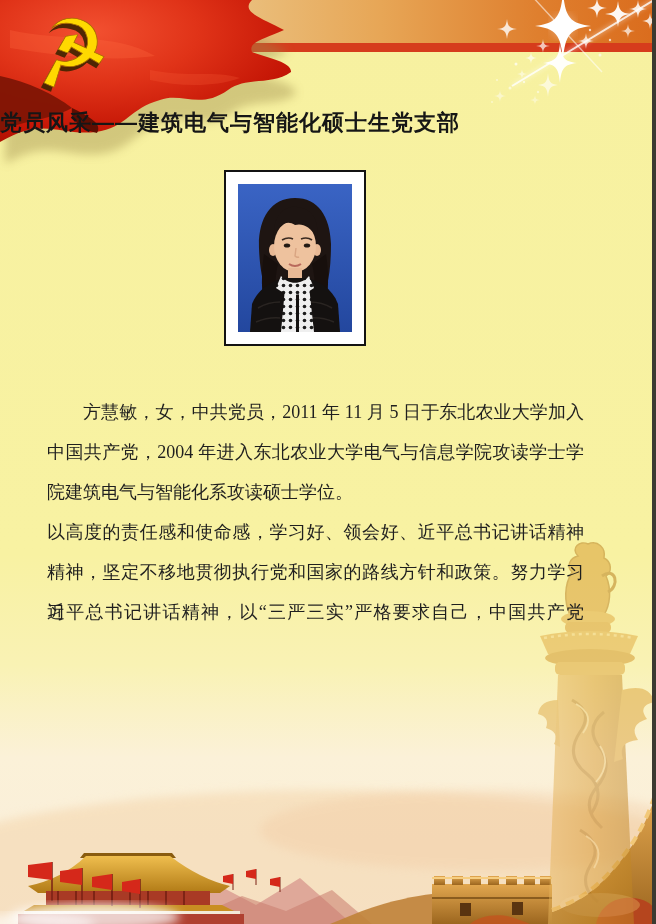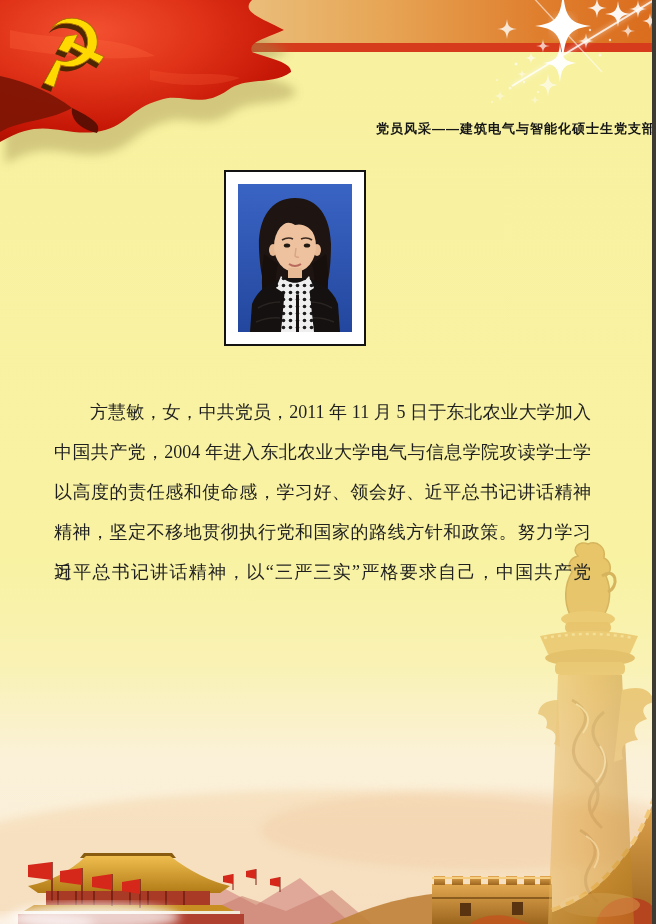--- a/index.html
+++ b/index.html
@@ -7,27 +7,27 @@
     position:relative;width:656px;height:924px;margin:0 auto;overflow:hidden;
     background:linear-gradient(180deg,#F7F1A0 0%,#F8F2A2 60%,#F9F2B4 72%,#FBF1D8 82%,#F9EDDB 100%);
     font-family:"Liberation Serif","DejaVu Serif",serif;
   }
   .top-band{position:absolute;top:0;left:0;width:656px;height:43px;z-index:2;
     background:linear-gradient(90deg,#F0DCA6 0%,#EBC98C 28%,#E7A656 58%,#DF7F2E 82%,#DA6C1D 100%);}
   .red-stripe{position:absolute;top:43px;left:0;width:656px;height:9px;z-index:2;background:var(--stripe,#D63C1C);}
   .sparkles{position:absolute;top:0;left:0;z-index:4;pointer-events:none;}
   .flag{position:absolute;top:0;left:0;z-index:5;pointer-events:none;}
   .scene{position:absolute;top:0;left:0;z-index:3;pointer-events:none;}
-  .page-title{position:absolute;top:120px;left:0;width:656px;margin:0;z-index:10;
-    text-align:right;font-family:"Liberation Sans","DejaVu Sans",sans-serif;
-    font-size:13px;font-weight:700;letter-spacing:1px;color:var(--title-color,#161616);}
+  .page-title{position:absolute;top:108px;left:0;width:656px;margin:0;z-index:10;
+    text-align:left;font-family:"Liberation Sans","DejaVu Sans",sans-serif;
+    font-size:22px;font-weight:700;letter-spacing:1px;color:var(--title-color,#161616);}
   .photo-frame{position:absolute;left:224px;top:170px;width:114px;height:148px;z-index:10;
     background:#fff;border:2px solid #131313;padding:12px;}
   .photo-frame svg{display:block;}
-  .article{position:absolute;left:54px;top:392px;width:537px;z-index:10;
+  .article{position:absolute;left:47px;top:392px;width:537px;z-index:10;
     font-size:18px;color:var(--text-color,#1F1F1F);}
   .line{height:40px;line-height:40px;text-align:justify;text-justify:inter-character;white-space:nowrap;}
   .line.stretch{text-align-last:justify;white-space:normal;}
   .line.first{text-indent:2em;}
   .right-border{position:absolute;top:0;right:0;width:4px;height:924px;z-index:60;background:var(--border-right,#3C3A31);}
 </style>
 </head>
 <body>
 
 <div class="page">
@@ -263,19 +263,20 @@
         </pattern>
       </defs>
       <path d="M47,104 L43,148 L58,148 L58,106 Z" fill="url(#houndstooth2)"></path>
       <path d="M61,106 L61,148 L76,148 L71,102 Z" fill="url(#houndstooth2)"></path>
     </svg>
   </div>
 
   <div class="article">
       <div class="line stretch first">方慧敏，女，中共党员，2011 年 11 月 5 日于东北农业大学加入</div>
       <div class="line stretch">中国共产党，2004 年进入东北农业大学电气与信息学院攻读学士学</div>
+      <div class="line">院建筑电气与智能化系攻读硕士学位。</div>
       <div class="line stretch">以高度的责任感和使命感，学习好、领会好、近平总书记讲话精神</div>
       <div class="line stretch">精神，坚定不移地贯彻执行党和国家的路线方针和政策。努力学习习</div>
       <div class="line stretch">近平总书记讲话精神，以“三严三实”严格要求自己，中国共产党</div>
     </div>
 
   <div class="right-border"></div>
 </div>
 
 </body></html>

